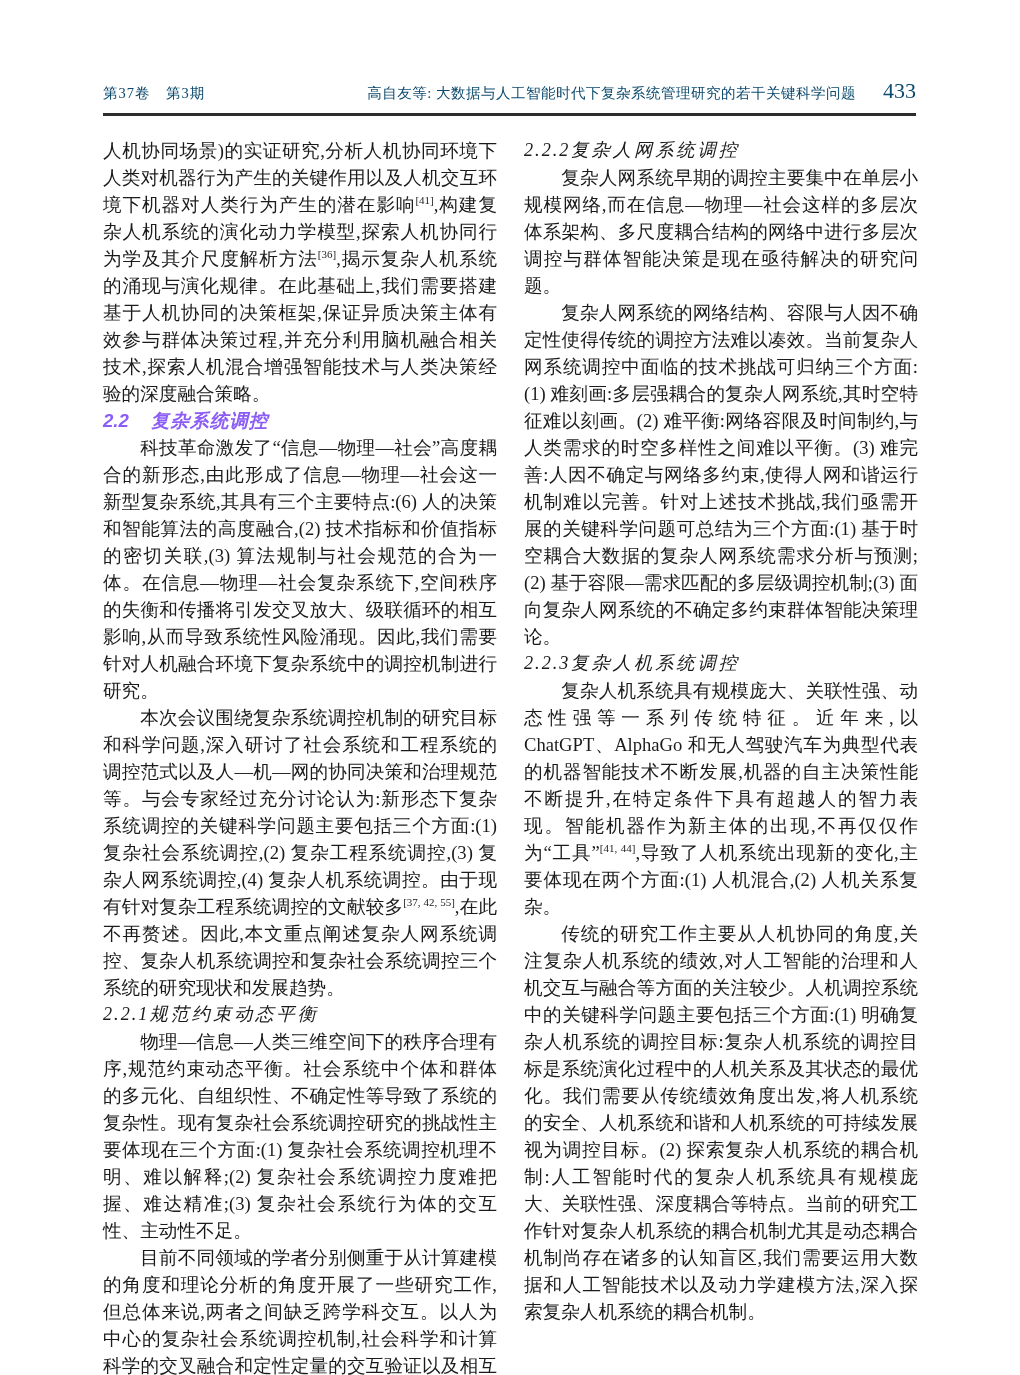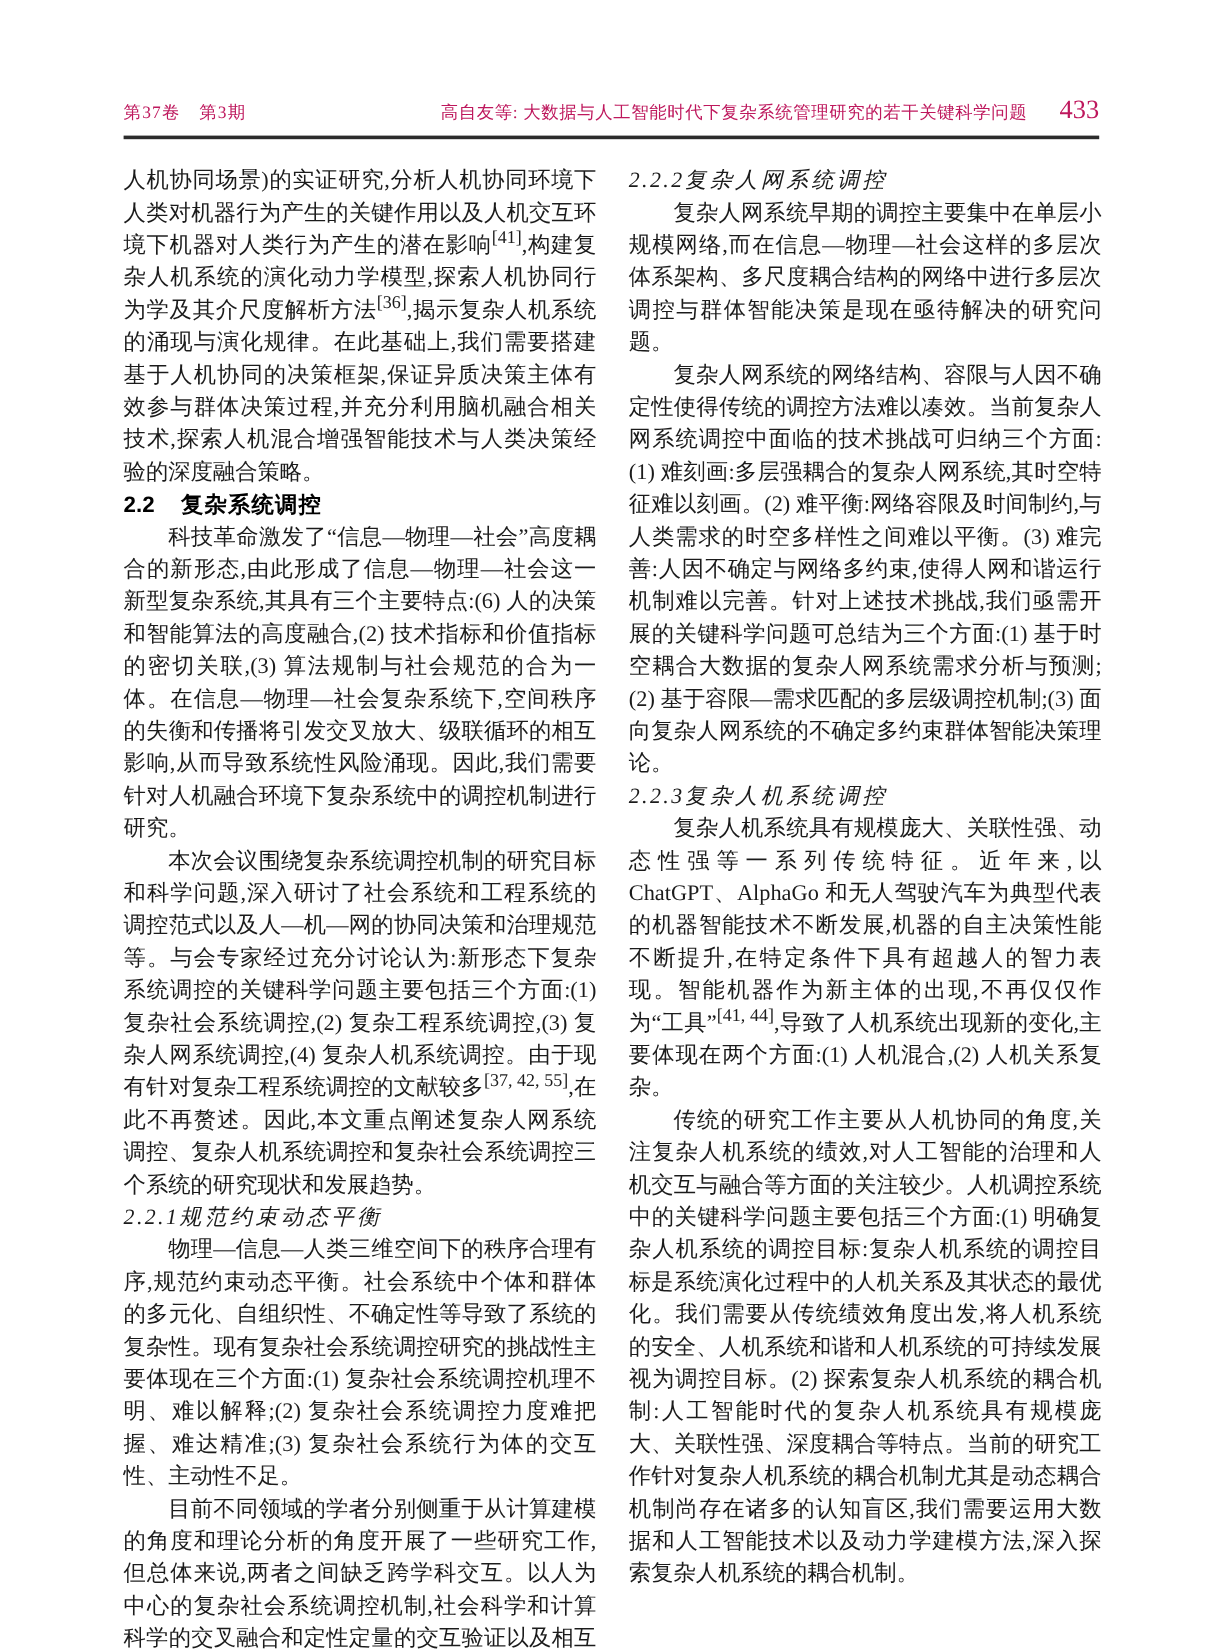--- a/index.html
+++ b/index.html
@@ -15,21 +15,21 @@
     font-family: "Liberation Serif", "DejaVu Serif", serif;
     color: #1b1b1b;
     box-sizing: border-box;
     padding: 78px 104px 0 103px;
     overflow: hidden;
   }
   .running-head {
     display: flex;
     align-items: baseline;
     font-size: 14.5px;
-    color: #be185d;
+    color: #0c4a6e;
   }
   .running-head .vol {
     width: 170px;
     flex: 0 0 auto;
     letter-spacing: 1px;
   }
   .running-head .rtitle {
     flex: 1 1 auto;
     text-align: right;
     letter-spacing: 0.5px;
@@ -59,21 +59,21 @@
     text-justify: inter-character;
   }
   .col p {
     margin: 0;
     text-indent: 2em;
   }
   .col p.noindent {
     text-indent: 0;
   }
   sup.cite {
-    font-size: 15px;
+    font-size: 11px;
     line-height: 0;
     vertical-align: super;
     letter-spacing: 0;
   }
   .h2head {
     font-family: "Liberation Sans", "DejaVu Sans", sans-serif;
     font-weight: bold;
     font-size: 18.6px;
     line-height: 27px;
     text-align: left;
@@ -100,21 +100,21 @@
     <span class="pno">433</span>
   </div>
 
   <div class="head-rule"></div>
 
   <div class="columns">
 
     <div class="col">
       <p class="noindent"><span>人机协同场景)的实证研究,分析人机协同环境下人类对机器行为产生的关键作用以及人机交互环境下机器对人类行为产生的潜在影响</span><sup class="cite">[41]</sup><span>,构建复杂人机系统的演化动力学模型,探索人机协同行为学及其介尺度解析方法</span><sup class="cite">[36]</sup><span>,揭示复杂人机系统的涌现与演化规律。在此基础上,我们需要搭建基于人机协同的决策框架,保证异质决策主体有效参与群体决策过程,并充分利用脑机融合相关技术,探索人机混合增强智能技术与人类决策经验的深度融合策略。</span></p>
 
-      <div class="h2head" style="color:#000000;">
+      <div class="h2head" style="color:#8b5cf6;font-style:italic;">
         <span class="num">2.2</span><span class="ttl">复杂系统调控</span>
       </div>
 
       <p>科技革命激发了“信息—物理—社会”高度耦合的新形态,由此形成了信息—物理—社会这一新型复杂系统,其具有三个主要特点:(6) 人的决策和智能算法的高度融合,(2) 技术指标和价值指标的密切关联,(3) 算法规制与社会规范的合为一体。在信息—物理—社会复杂系统下,空间秩序的失衡和传播将引发交叉放大、级联循环的相互影响,从而导致系统性风险涌现。因此,我们需要针对人机融合环境下复杂系统中的调控机制进行研究。</p>
 
       <p><span>本次会议围绕复杂系统调控机制的研究目标和科学问题,深入研讨了社会系统和工程系统的调控范式以及人—机—网的协同决策和治理规范等。与会专家经过充分讨论认为:新形态下复杂系统调控的关键科学问题主要包括三个方面:(1) 复杂社会系统调控,(2) 复杂工程系统调控,(3) 复杂人网系统调控,(4) 复杂人机系统调控。由于现有针对复杂工程系统调控的文献较多</span><sup class="cite">[37, 42, 55]</sup><span>,在此不再赘述。因此,本文重点阐述复杂人网系统调控、复杂人机系统调控和复杂社会系统调控三个系统的研究现状和发展趋势。</span></p>
 
       <div class="h3head">
         <span class="num">2.2.1</span><span class="ttl">规范约束动态平衡</span>
       </div>

